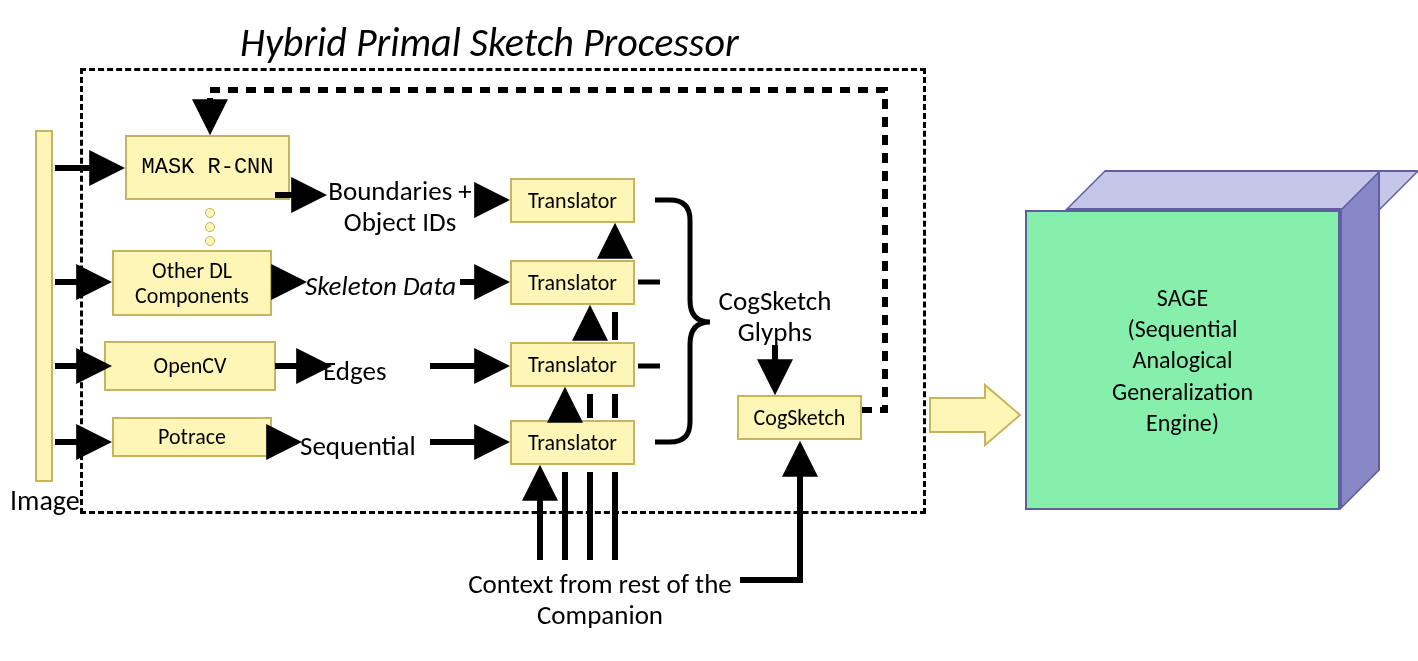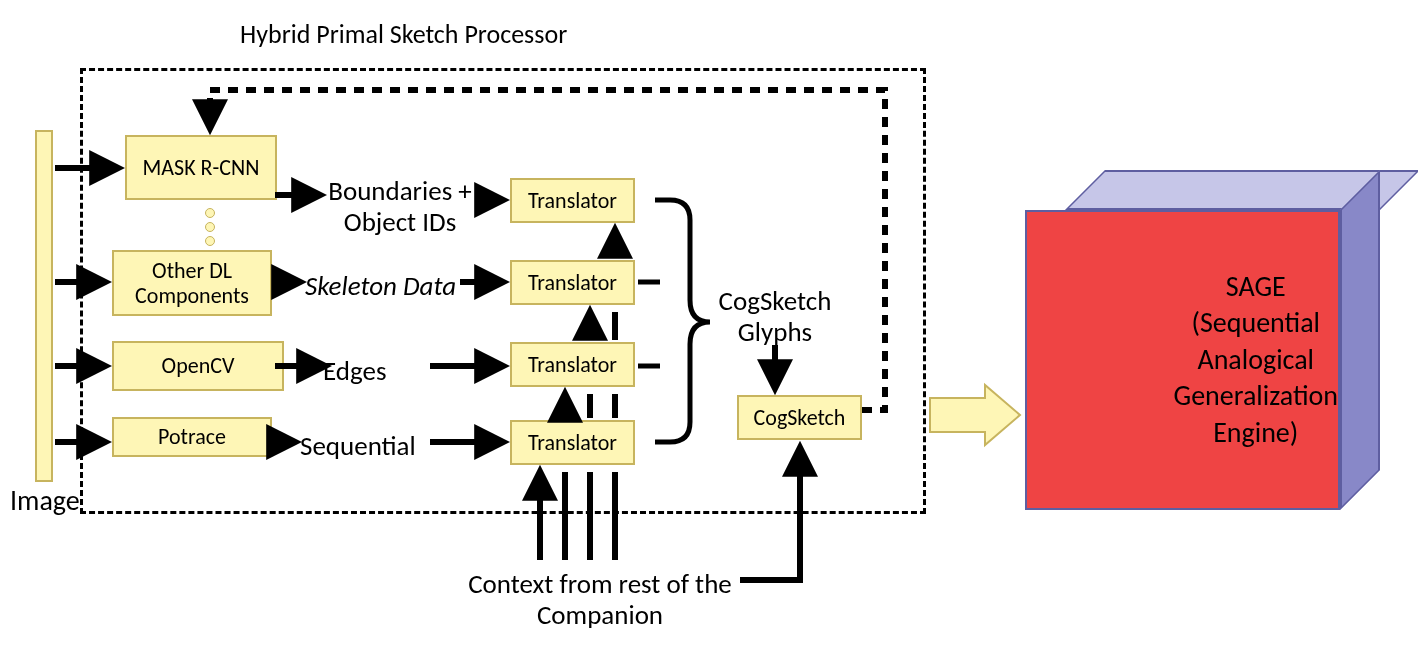--- a/index.html
+++ b/index.html
@@ -6,21 +6,22 @@
     margin: 0;
     padding: 0;
     font-family: Calibri, Arial, sans-serif;
     background: #fff;
     width: 1418px;
     height: 661px;
     position: relative;
   }
   .title {
     position: absolute;
-    font-size: 26px;
+    font-style: italic;
+    font-size: 40px;
     color: #000;
   }
   .dashed-box {
     position: absolute;
     border: 3px dashed #000;
   }
   .node {
     position: absolute;
     background: #FEF6B6;
     border: 2px solid #C7B45E;
@@ -43,27 +44,27 @@
     position: absolute;
     background: #FEF6B6;
     border: 2px solid #C7B45E;
     box-sizing: border-box;
   }
   .cube {
     position: absolute;
   }
   .cube-face-front {
     position: absolute;
-    background: #ef4444;
+    background: #86efac;
     border: 2px solid #5E5EA0;
     box-sizing: border-box;
     display: flex;
     align-items: center;
-    justify-content: flex-end;
-    font-size: 28px;
+    justify-content: center;
+    font-size: 24px;
     text-align: center;
     line-height: 1.3;
   }
   .cube-face-top {
     position: absolute;
     background: #C6C6E8;
     border: 2px solid #5E5EA0;
     transform-origin: bottom left;
     transform: skewX(-45deg);
     box-sizing: border-box;
@@ -94,24 +95,24 @@
 </head>
 <body>
 
 <div class="title" style="left:240px; top:18px;">Hybrid Primal Sketch Processor</div>
 
 <div class="dashed-box" style="left:80px; top:68px; width:840px; height:440px;"></div>
 
 <div class="vbar" style="left:35px; top:130px; width:18px; height:352px;"></div>
 <div class="label" style="left:10px; top:485px; font-size:28px;">Image</div>
 
-<div class="node" style="left:125px; top:135px; width:152px; height:65px;">MASK R-CNN</div>
+<div class="node" style="left:125px; top:135px; width:165px; height:65px;font-family:Liberation Mono, monospace;">MASK R-CNN</div>
 <div class="node" style="left:112px; top:250px; width:160px; height:66px; white-space:pre-line;">Other DL
 Components</div>
-<div class="node" style="left:112px; top:341px; width:172px; height:50px;">OpenCV</div>
+<div class="node" style="left:104px; top:341px; width:172px; height:50px;">OpenCV</div>
 <div class="node" style="left:112px; top:417px; width:160px; height:40px;">Potrace</div>
 
 <div class="dot" style="left:205px; top:208px;"></div>
 <div class="dot" style="left:205px; top:222px;"></div>
 <div class="dot" style="left:205px; top:236px;"></div>
 
 <div class="label" style="left:325px; top:175px; white-space:pre-line; text-align:center; width:150px;">Boundaries +
 Object IDs</div>
 <div class="label" style="left:305px; top:270px;font-style:italic;">Skeleton Data</div>
 <div class="label" style="left:323px; top:355px;">Edges</div>

